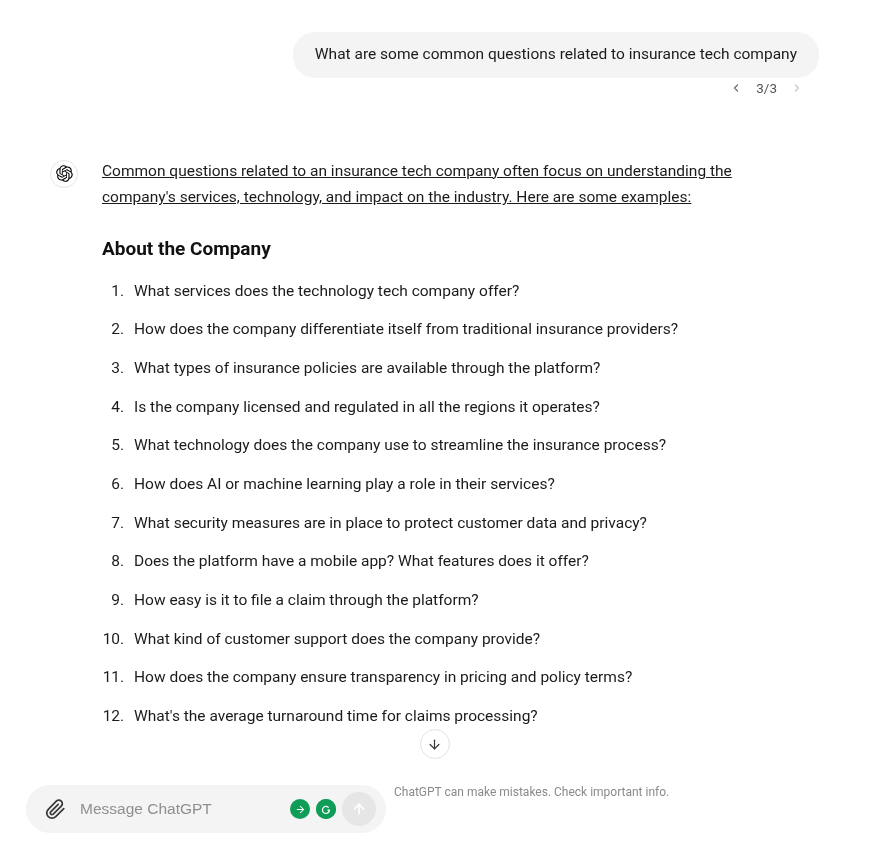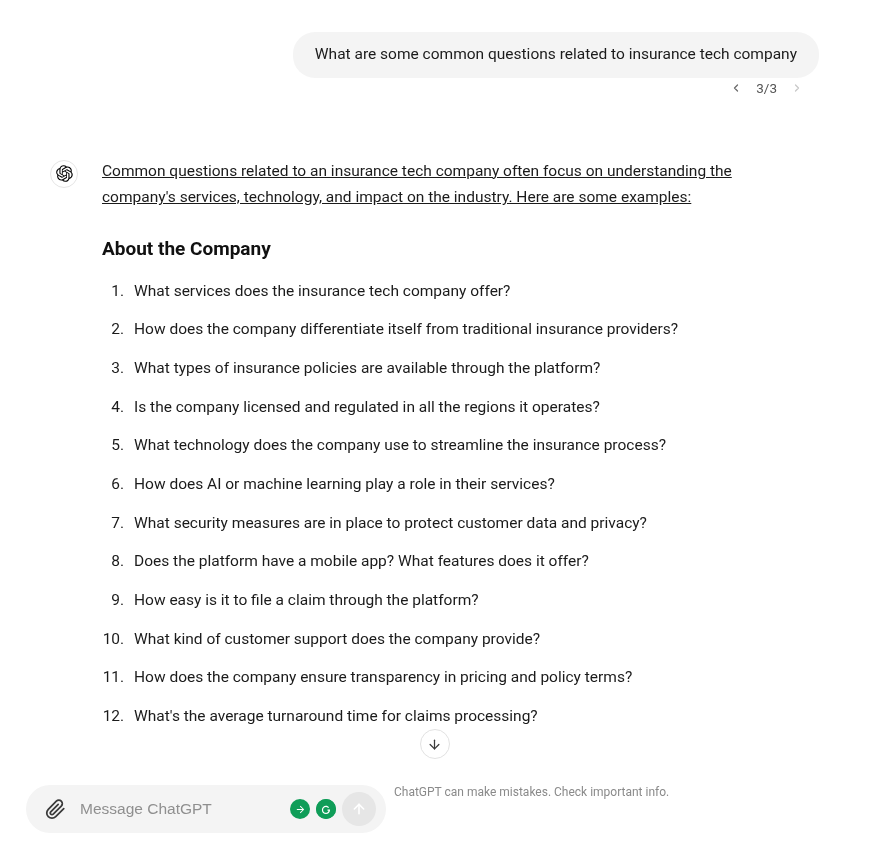--- a/index.html
+++ b/index.html
@@ -62,21 +62,21 @@
       <div class="avatar">
         <svg viewBox="0 0 41 41" fill="none">
           <path d="M37.532 16.87a9.963 9.963 0 0 0-.856-8.184 10.078 10.078 0 0 0-10.855-4.835A9.964 9.964 0 0 0 18.306.5a10.079 10.079 0 0 0-9.614 6.977 9.967 9.967 0 0 0-6.664 4.834 10.08 10.08 0 0 0 1.24 11.817 9.965 9.965 0 0 0 .856 8.185 10.079 10.079 0 0 0 10.855 4.835 9.965 9.965 0 0 0 7.516 3.35 10.078 10.078 0 0 0 9.617-6.981 9.967 9.967 0 0 0 6.663-4.834 10.079 10.079 0 0 0-1.243-11.813zm-15.04 21.05a7.474 7.474 0 0 1-4.799-1.735c.061-.033.168-.091.237-.134l7.964-4.6a1.294 1.294 0 0 0 .655-1.134V19.054l3.366 1.944a.12.12 0 0 1 .066.092v9.299a7.505 7.505 0 0 1-7.49 7.496zM6.392 31.006a7.471 7.471 0 0 1-.894-5.023c.06.036.162.099.237.141l7.964 4.6a1.297 1.297 0 0 0 1.308 0l9.724-5.614v3.888a.12.12 0 0 1-.048.103l-8.051 4.649a7.504 7.504 0 0 1-10.24-2.744zM4.297 13.62a7.469 7.469 0 0 1 3.897-3.288c0 .068-.004.188-.004.274v9.201a1.294 1.294 0 0 0 .654 1.132l9.723 5.614-3.366 1.944a.12.12 0 0 1-.114.01L7.04 23.856a7.504 7.504 0 0 1-2.743-10.237zm27.658 6.437-9.724-5.615 3.367-1.943a.121.121 0 0 1 .113-.01l8.052 4.648a7.498 7.498 0 0 1-1.158 13.528v-9.476a1.293 1.293 0 0 0-.65-1.132zm3.35-5.043c-.059-.037-.162-.099-.236-.141l-7.965-4.6a1.298 1.298 0 0 0-1.308 0l-9.723 5.614v-3.888a.12.12 0 0 1 .048-.103l8.05-4.645a7.497 7.497 0 0 1 11.135 7.763zm-21.063 6.929-3.367-1.944a.12.12 0 0 1-.065-.092v-9.299a7.497 7.497 0 0 1 12.293-5.756 6.94 6.94 0 0 0-.236.134l-7.965 4.6a1.294 1.294 0 0 0-.654 1.132l-.006 11.225zm1.829-3.943 4.33-2.501 4.332 2.5v5l-4.331 2.5-4.331-2.5V18z" fill="#000"></path>
         </svg>
       </div>
       <div class="assistant-body">
         <p class="intro">Common questions related to an insurance tech company often focus on understanding the company's services, technology, and impact on the industry. Here are some examples:</p>
 
         <h3>About the Company</h3>
         <ol start="1">
-          <li>What services does the insurance tech company offer?</li>
+          <li>What services does the technology tech company offer?</li>
           <li>How does the company differentiate itself from traditional insurance providers?</li>
           <li>What types of insurance policies are available through the platform?</li>
           <li>Is the company licensed and regulated in all the regions it operates?</li>
         </ol>
 
         <ol start="5">
           <li>What technology does the company use to streamline the insurance process?</li>
           <li>How does AI or machine learning play a role in their services?</li>
           <li>What security measures are in place to protect customer data and privacy?</li>
           <li>Does the platform have a mobile app? What features does it offer?</li>

